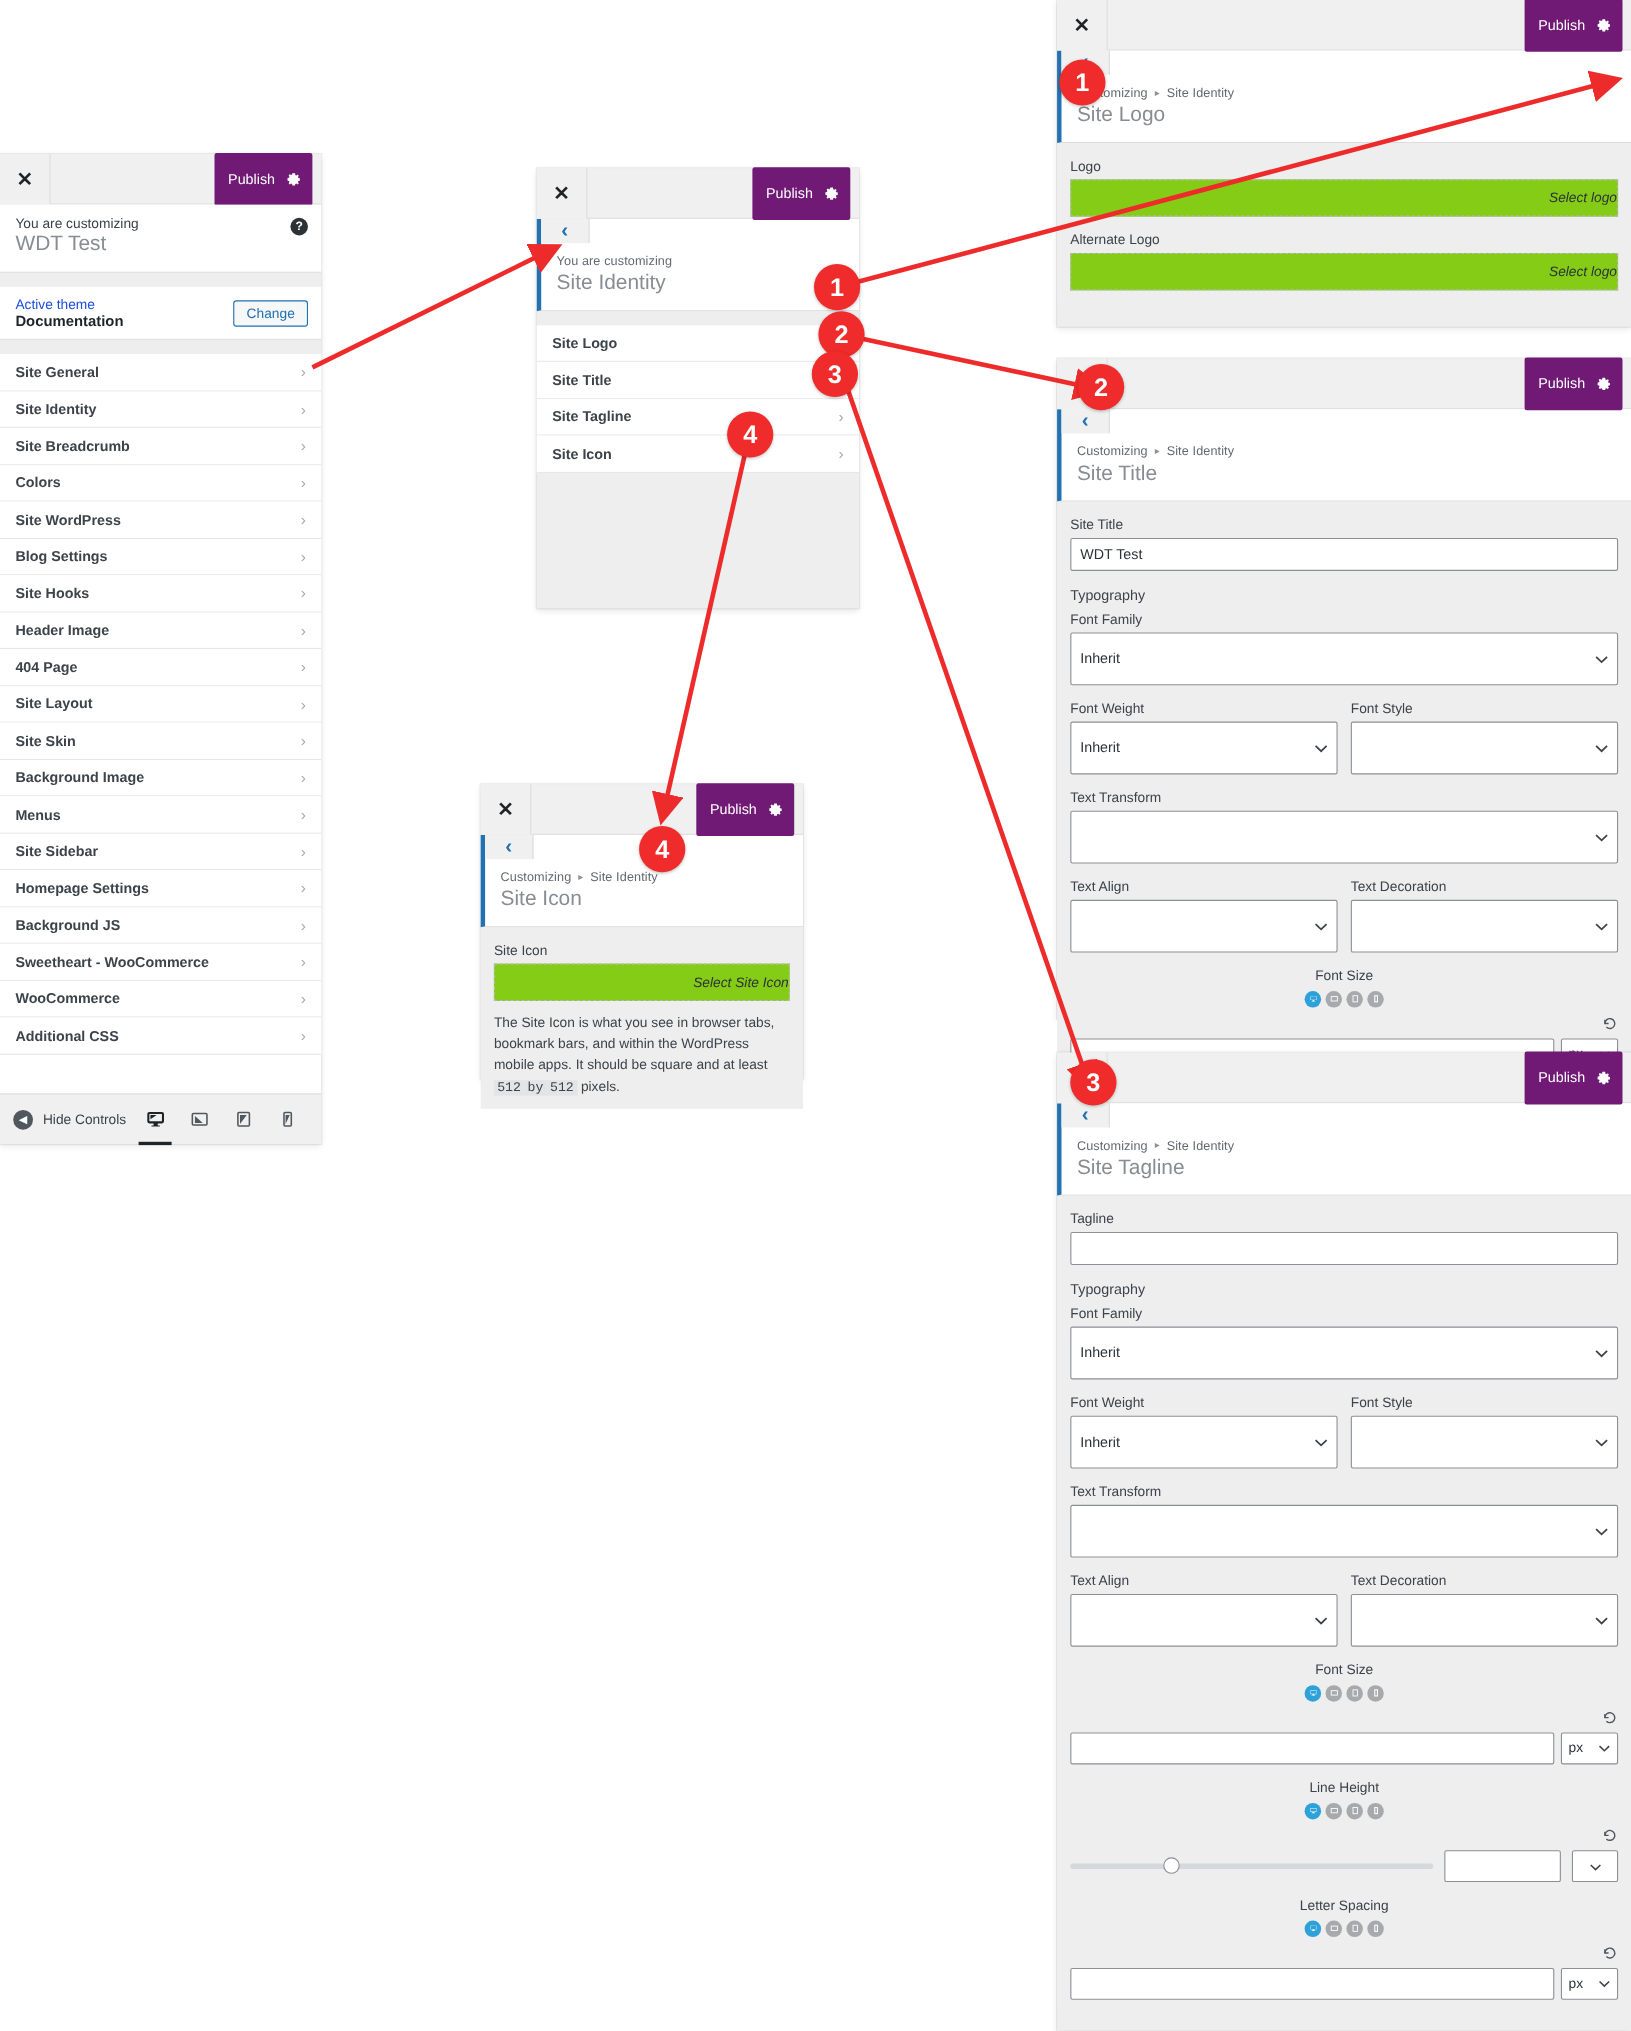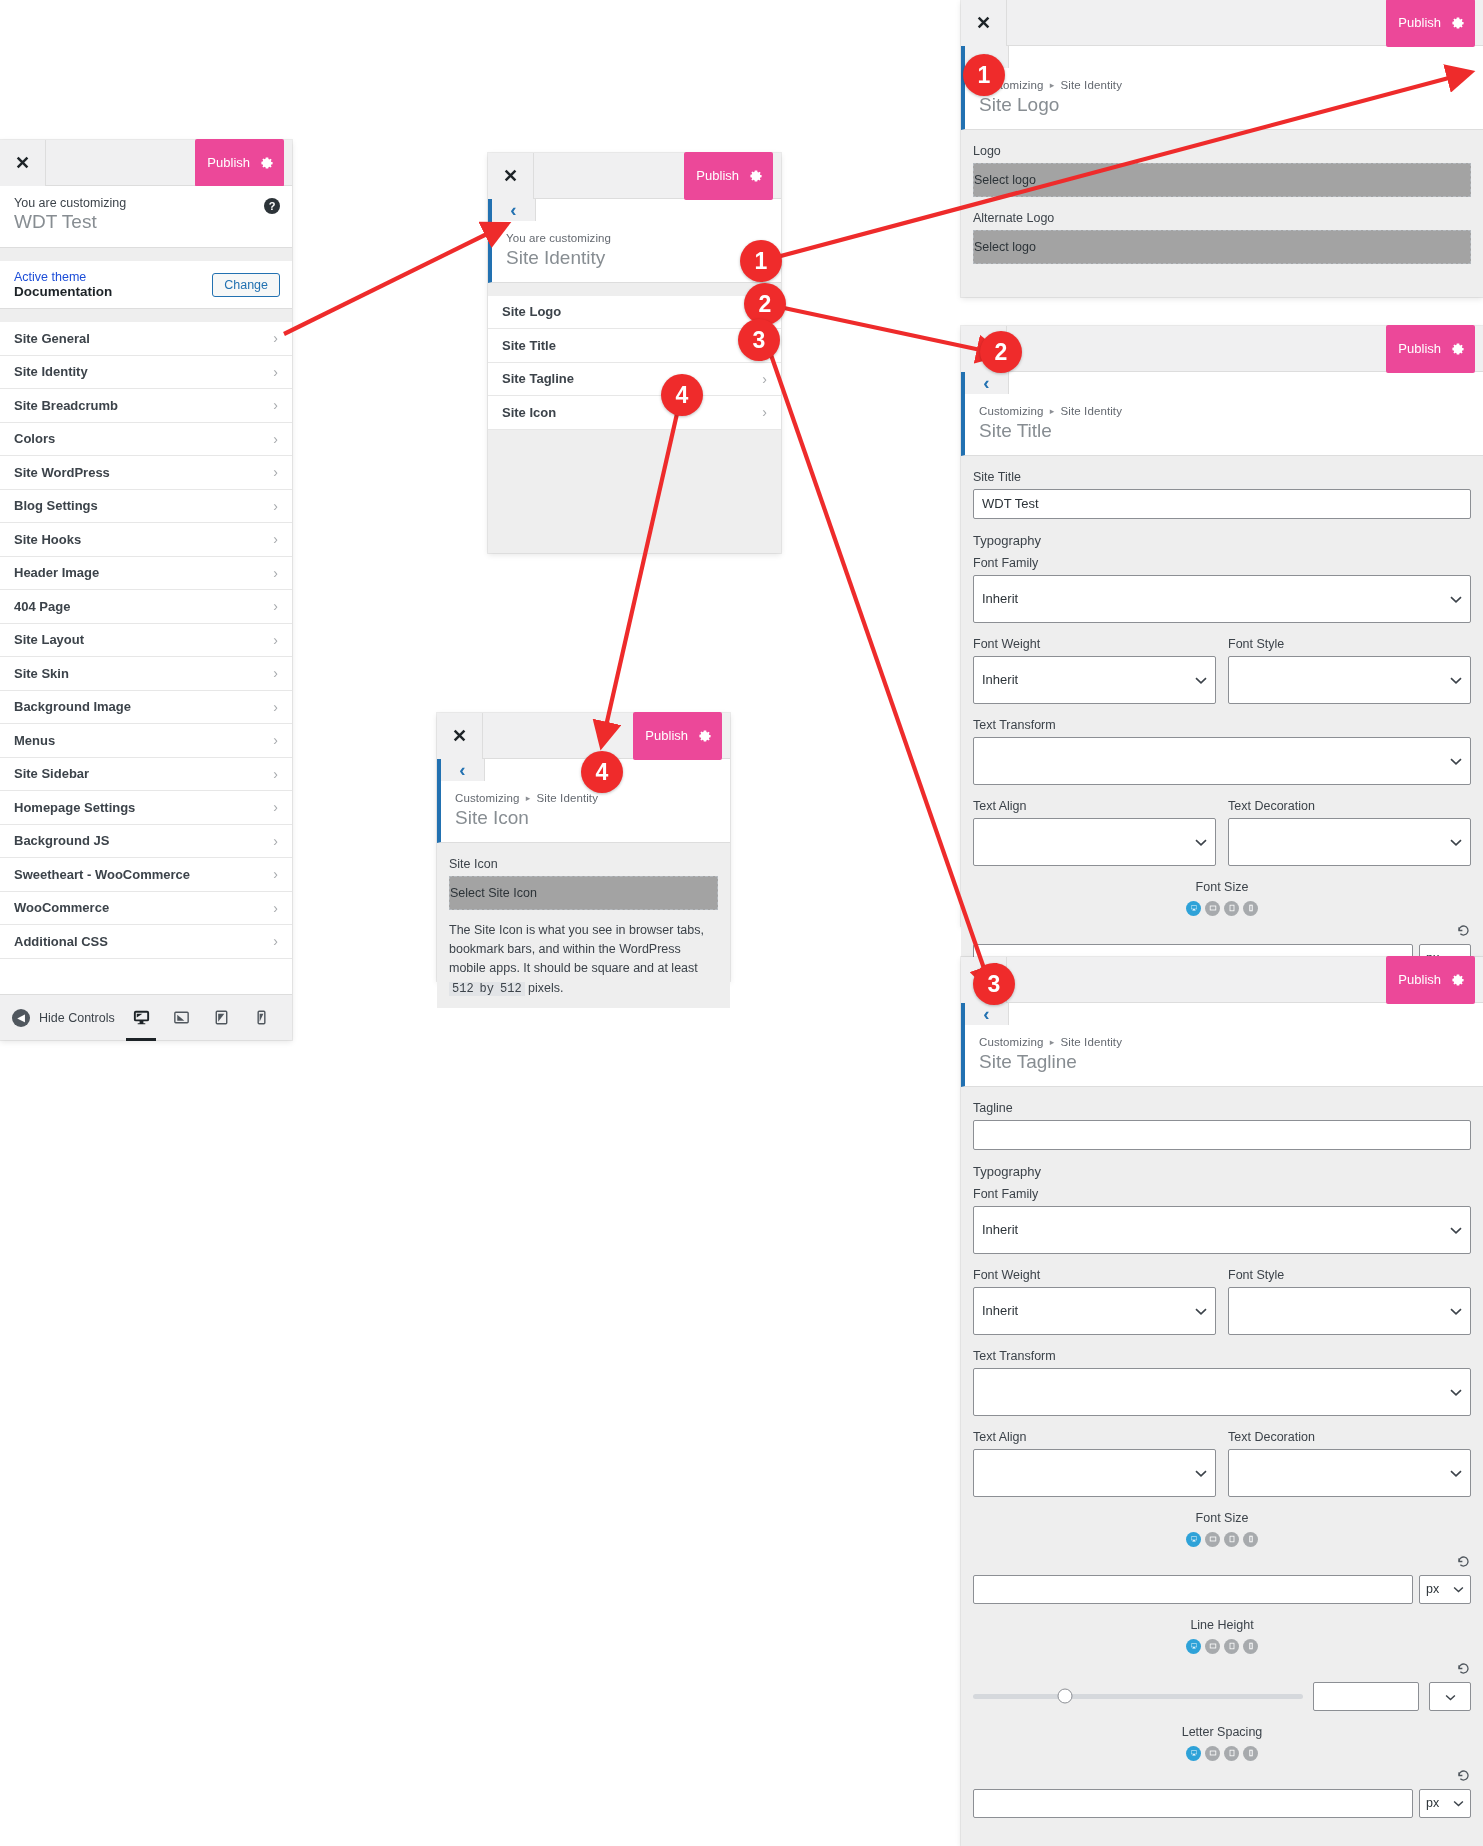--- a/index.html
+++ b/index.html
@@ -21,21 +21,21 @@
     border-bottom:1px solid #dddddd;
   }
   .pbar .closebox {
     width: 46px; height:46px; display:flex; align-items:center; justify-content:center;
     border-right:1px solid #dddddd; background:#f0f0f1; cursor:pointer;
   }
   .xglyph { font-size:18px; line-height:1; color:#1d2327; font-weight:bold; }
   .pbar .spacer { flex:1; }
   .publish {
     display:flex; align-items:center; gap:10px;
-    background:#ec4899; color:#fff; border-radius:2px;
+    background:#701a75; color:#fff; border-radius:2px;
     height:48px; padding:0 10px 0 12px; margin-right:8px;
     font-size:13px; cursor:pointer;
   }
   .gear { display:inline-block; width:14px; height:14px; position:relative; }
   .gear svg { display:block; }
 
   .phead {
     background:#fff; display:flex; align-items:flex-start;
     border-bottom:1px solid #dddddd;
     border-left:4px solid #2271b1;
@@ -92,22 +92,22 @@
                    display:flex;align-items:center;justify-content:center;font-size:10px;}
   .devices { margin-left:auto; display:flex; align-items:center; gap:14px; padding-right:6px;}
   .devbtn { width:26px;height:30px; display:flex;align-items:center;justify-content:center; cursor:pointer; position:relative;}
   .devbtn.active::after { content:""; position:absolute; left:-2px; right:-2px; bottom:-8px; height:3px; background:#1d2327; }
 
   
   .pbody { background:#eeeeee; padding:14px 12px 10px 12px; }
   .flabel { font-size:12.5px; color:#3c434a; margin:0 0 5px 0; }
   .flabel.mt { margin-top:14px; }
   .dashbox {
-    border:1px dashed #b4b9be; background:#a3a3a3; color:#2c3338;
-    text-align:left; font-size:12.5px; padding:9px 0; cursor:pointer;
+    border:1px dashed #b4b9be; background:#84cc16; color:#2c3338;
+    text-align:right; font-size:12.5px; padding:9px 0; cursor:pointer;font-style:italic;
   }
   .tinput {
     width:100%; height:30px; background:#fff; border:1px solid #8c8f94;
     border-radius:2px; font-size:13px; color:#2c3338; padding:0 8px;
     display:flex; align-items:center;
   }
   .sectitle { font-size:13px; color:#3c434a; margin:14px 0 8px 0; }
   .sel {
     position:relative; height:48px; background:#fff; border:1px solid #8c8f94;
     border-radius:2px; font-size:13px; color:#2c3338; padding:0 26px 0 8px;

